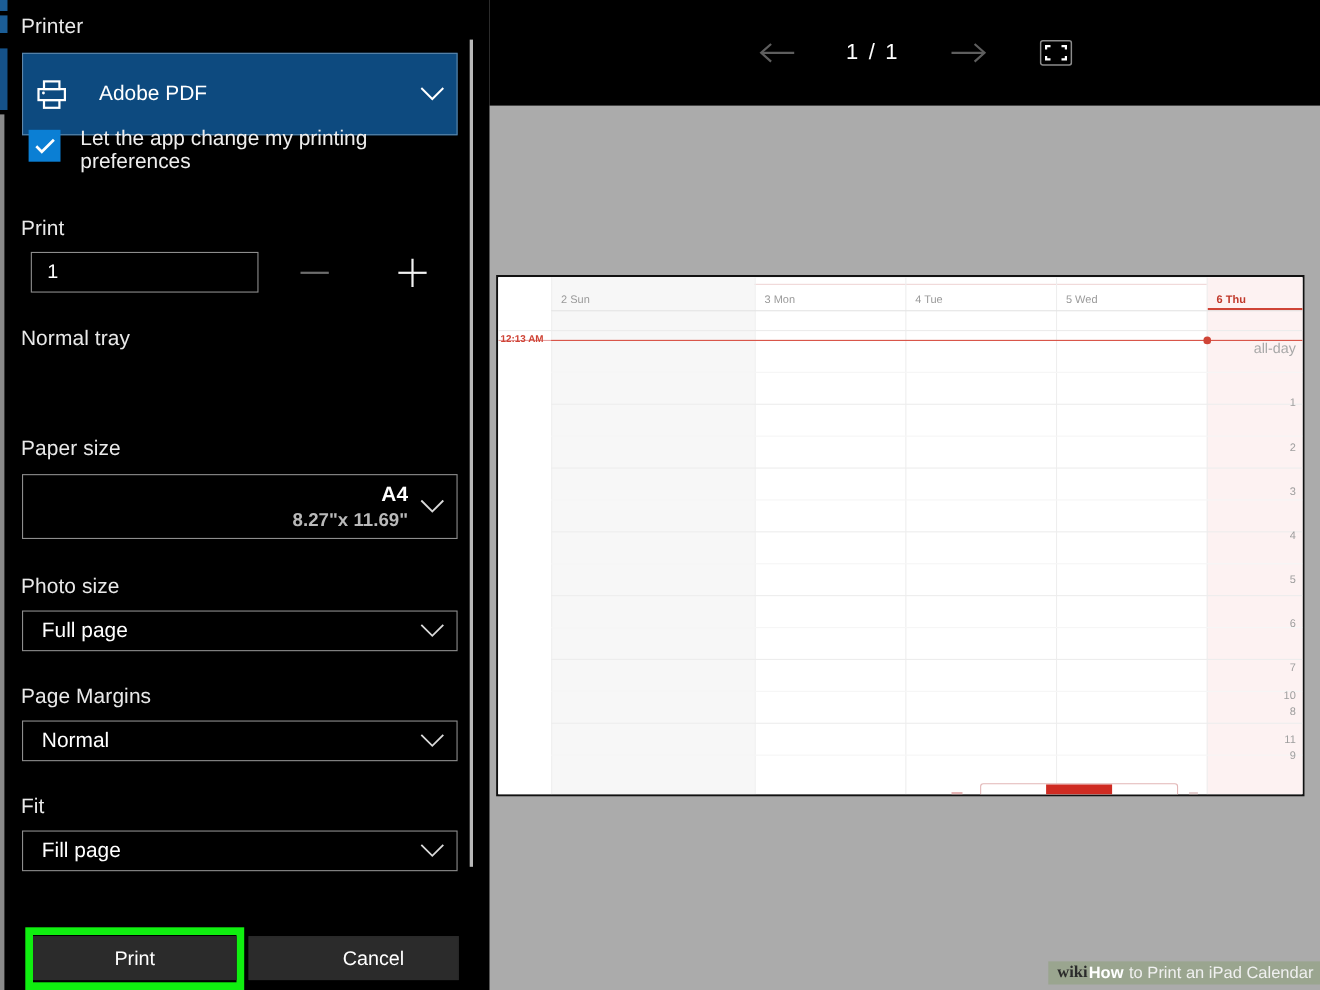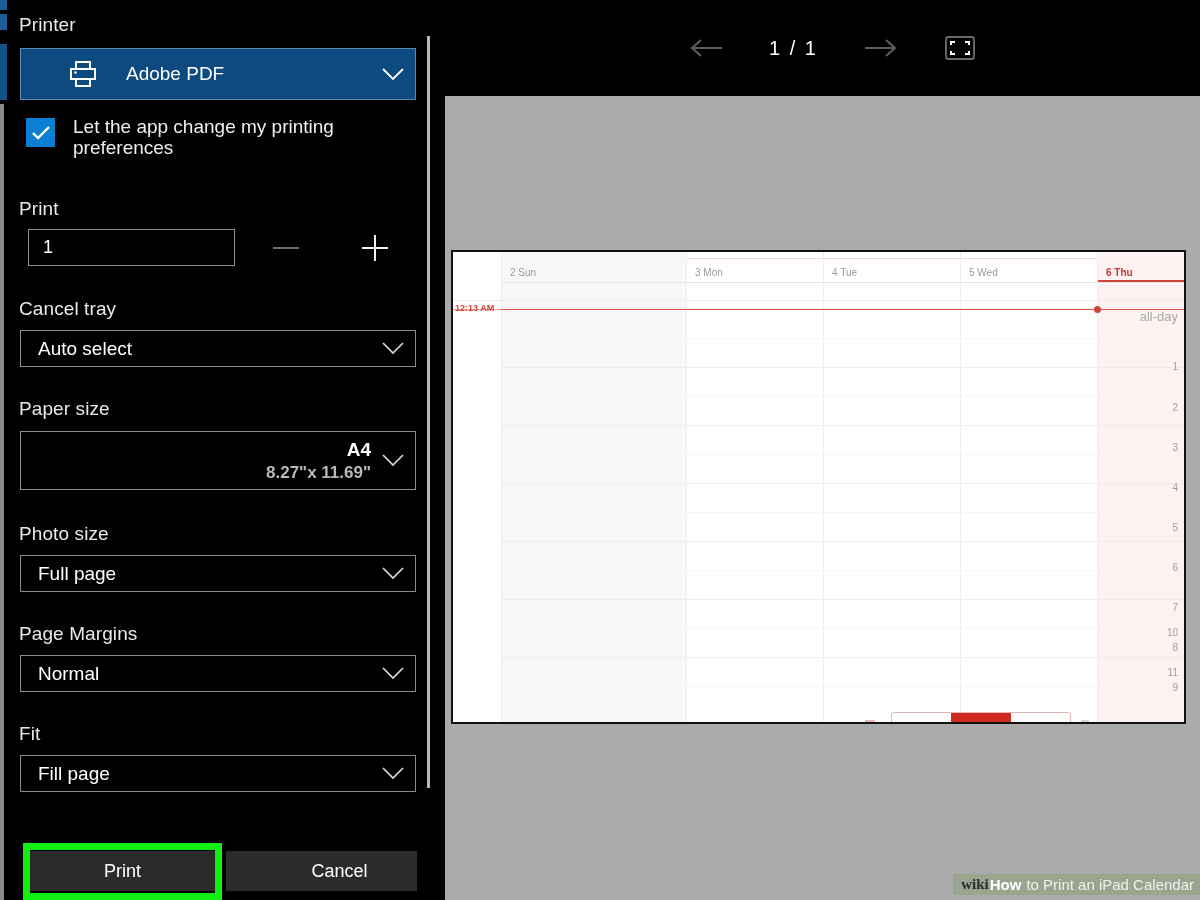--- a/index.html
+++ b/index.html
@@ -180,21 +180,21 @@
   <div class="edge-strip">
     <div class="seg s1"></div>
     <div class="seg s2"></div>
     <div class="seg s3"></div>
     <div class="seg gray"></div>
   </div>
 
   <div class="settings">
 
     <div class="field-label" style="top:14px;">Printer</div>
-    <div class="combo primary" style="top:48px;height:52px;padding-left:36px;">
+    <div class="combo primary" style="top:48px;height:75px;">
       <span class="printer-icon">
         <svg width="30" height="28" viewBox="0 0 30 28">
           <rect x="8" y="2" width="14" height="7" fill="none" stroke="#fff" stroke-width="2"></rect>
           <rect x="3" y="9" width="24" height="10" fill="none" stroke="#fff" stroke-width="2"></rect>
           <circle cx="7.5" cy="12.5" r="1.3" fill="#fff"></circle>
           <rect x="8" y="19" width="14" height="7" fill="none" stroke="#fff" stroke-width="2"></rect>
         </svg>
       </span>
       <span class="combo-text">Adobe PDF</span>
       <span class="chev">
@@ -220,29 +220,21 @@
           <rect x="0" y="1" width="26" height="2" fill="#6d6d6d"></rect>
         </svg>
     </div>
     <div class="stepper plus">
       <svg width="26" height="26" viewBox="0 0 26 26">
         <rect x="0" y="12" width="26" height="2" fill="#f2f2f2"></rect>
         <rect x="12" y="0" width="2" height="26" fill="#f2f2f2"></rect>
       </svg>
     </div>
 
-    <div class="field-label" style="top:298px;">Cancel tray</div>
-    <div class="combo" style="top:330px;height:37px;">
-      <span class="combo-text">Auto select</span>
-      <span class="chev">
-        <svg width="22" height="13" viewBox="0 0 22 13">
-            <polyline points="1,1 11,11 21,1" fill="none" stroke="#d8d8d8" stroke-width="1.7"></polyline>
-          </svg>
-      </span>
-    </div>
+    <div class="field-label" style="top:298px;">Normal tray</div>
 
     <div class="field-label" style="top:398px;">Paper size</div>
     <div class="combo" style="top:431px;height:59px;text-align:right;">
       <span class="combo-text bold-main">
         <span>A4</span>
         <span class="sub">8.27"x 11.69"</span>
       </span>
       <span class="chev">
         <svg width="22" height="13" viewBox="0 0 22 13">
             <polyline points="1,1 11,11 21,1" fill="none" stroke="#d8d8d8" stroke-width="1.7"></polyline>

